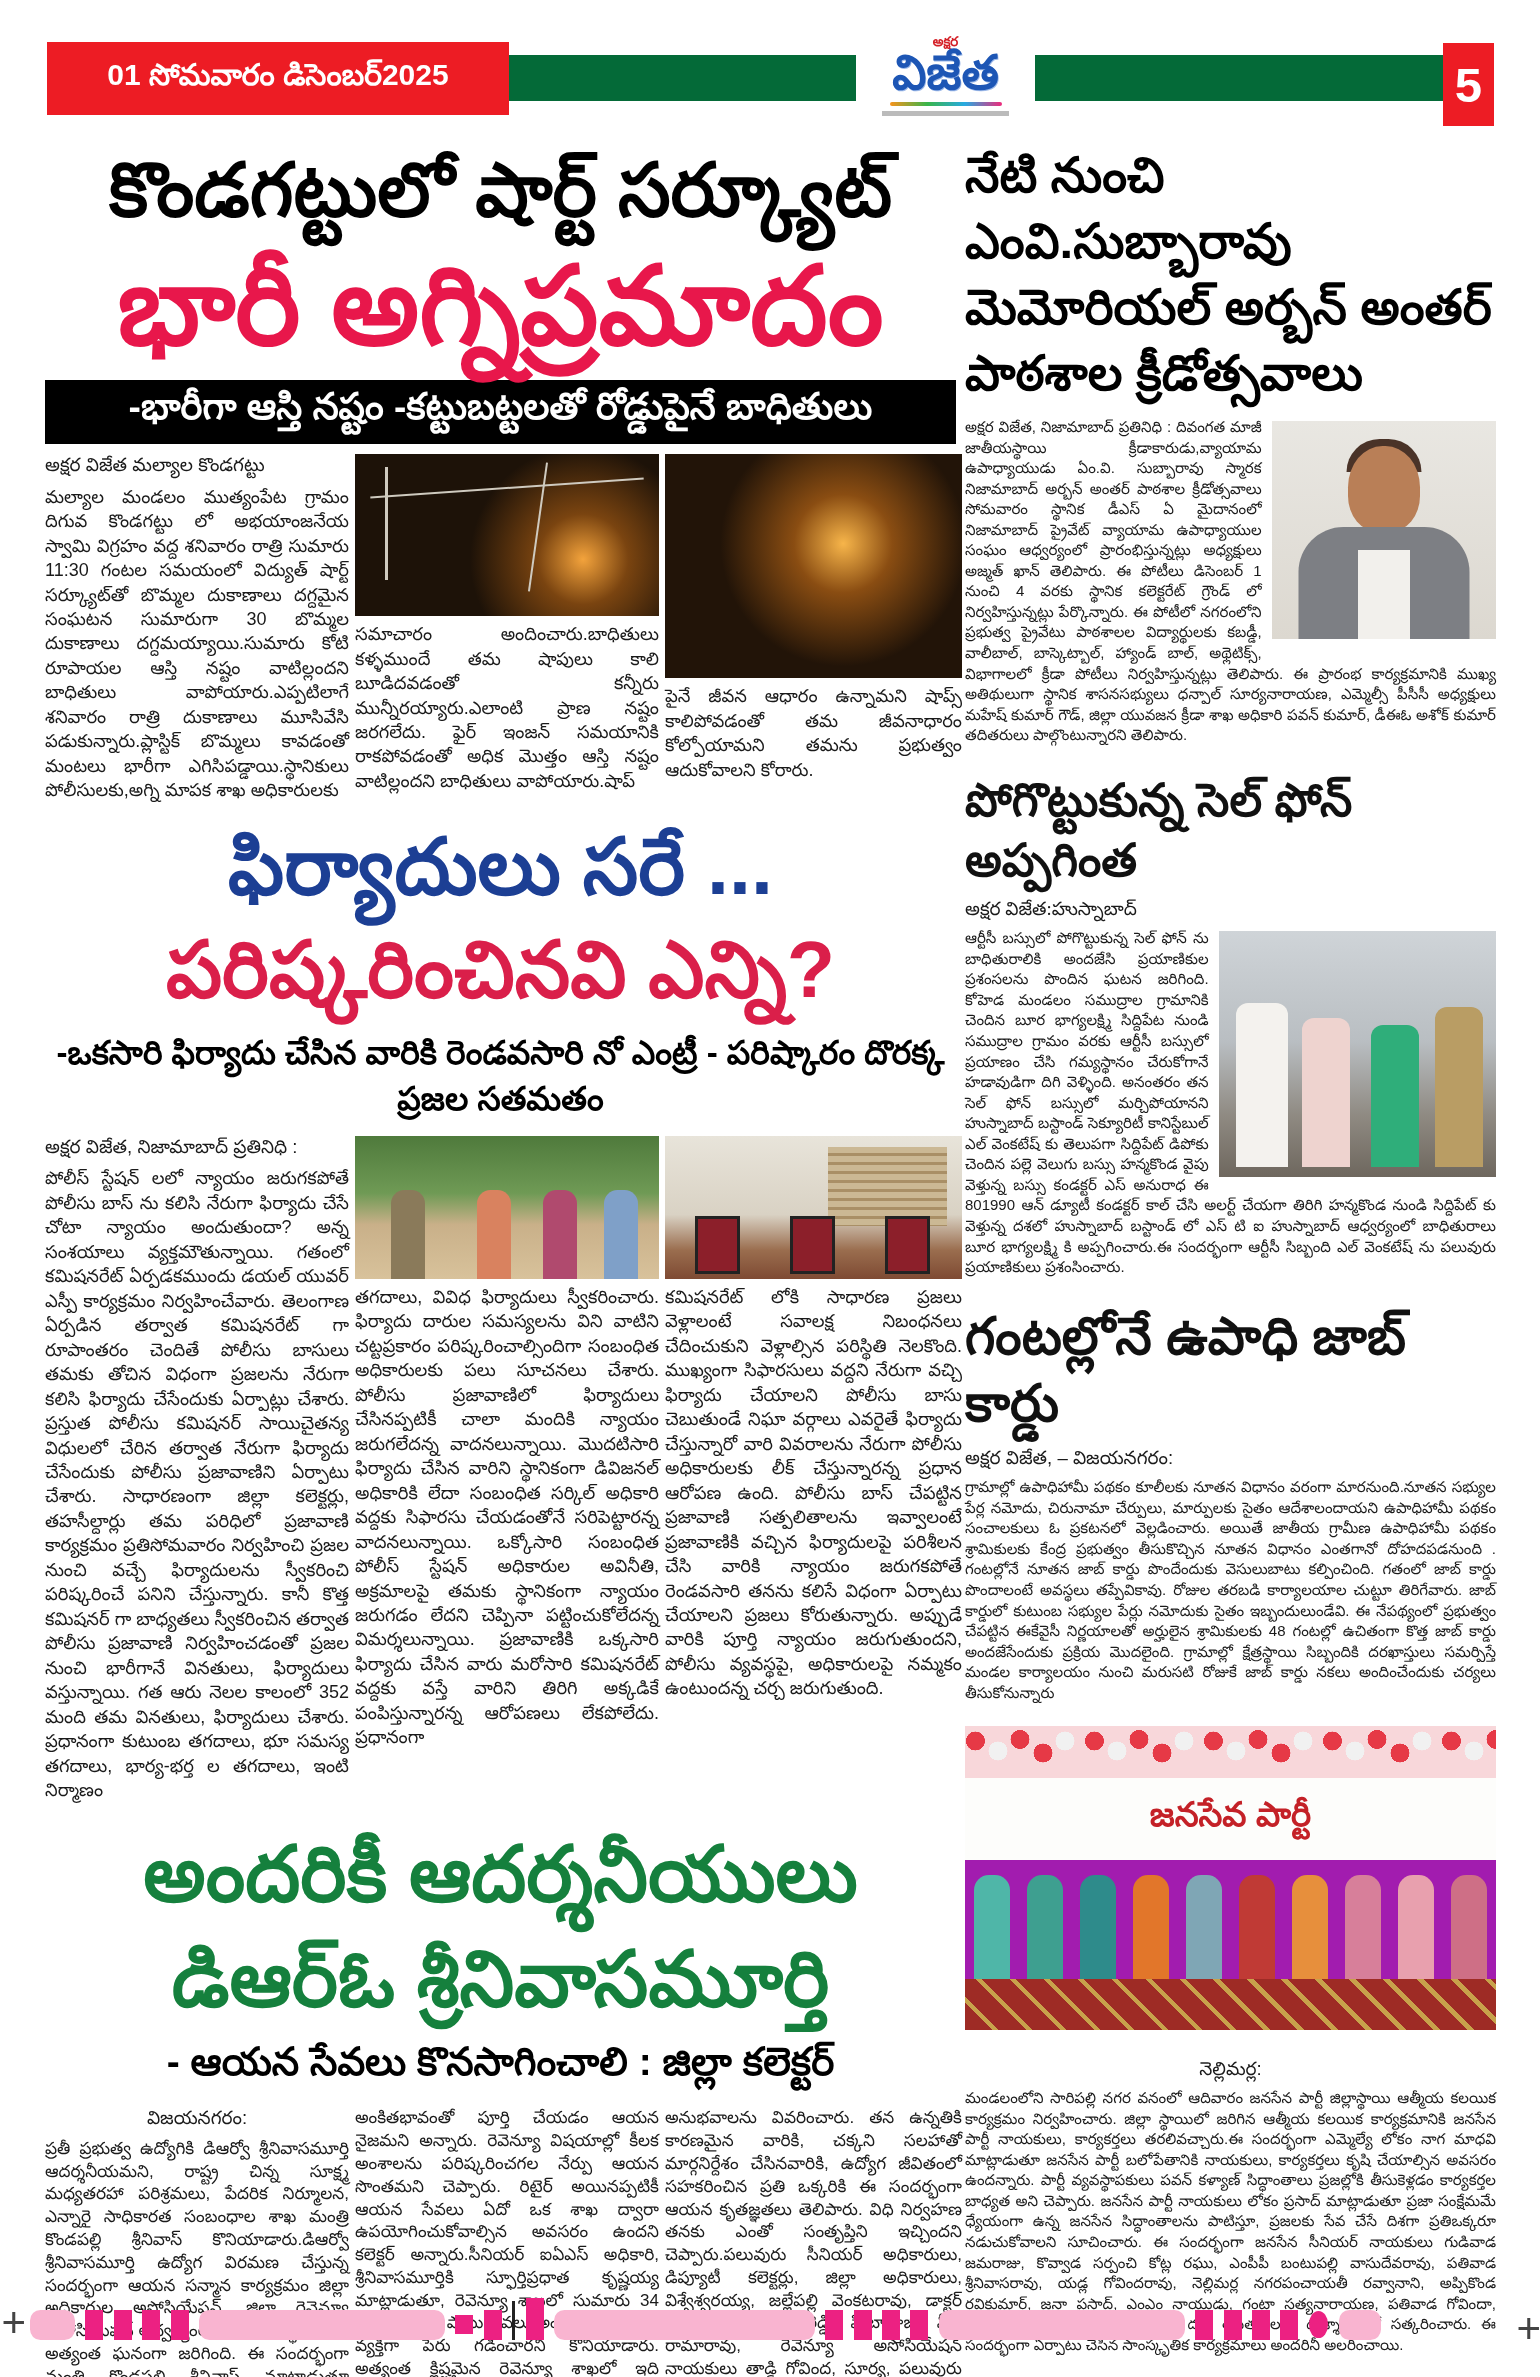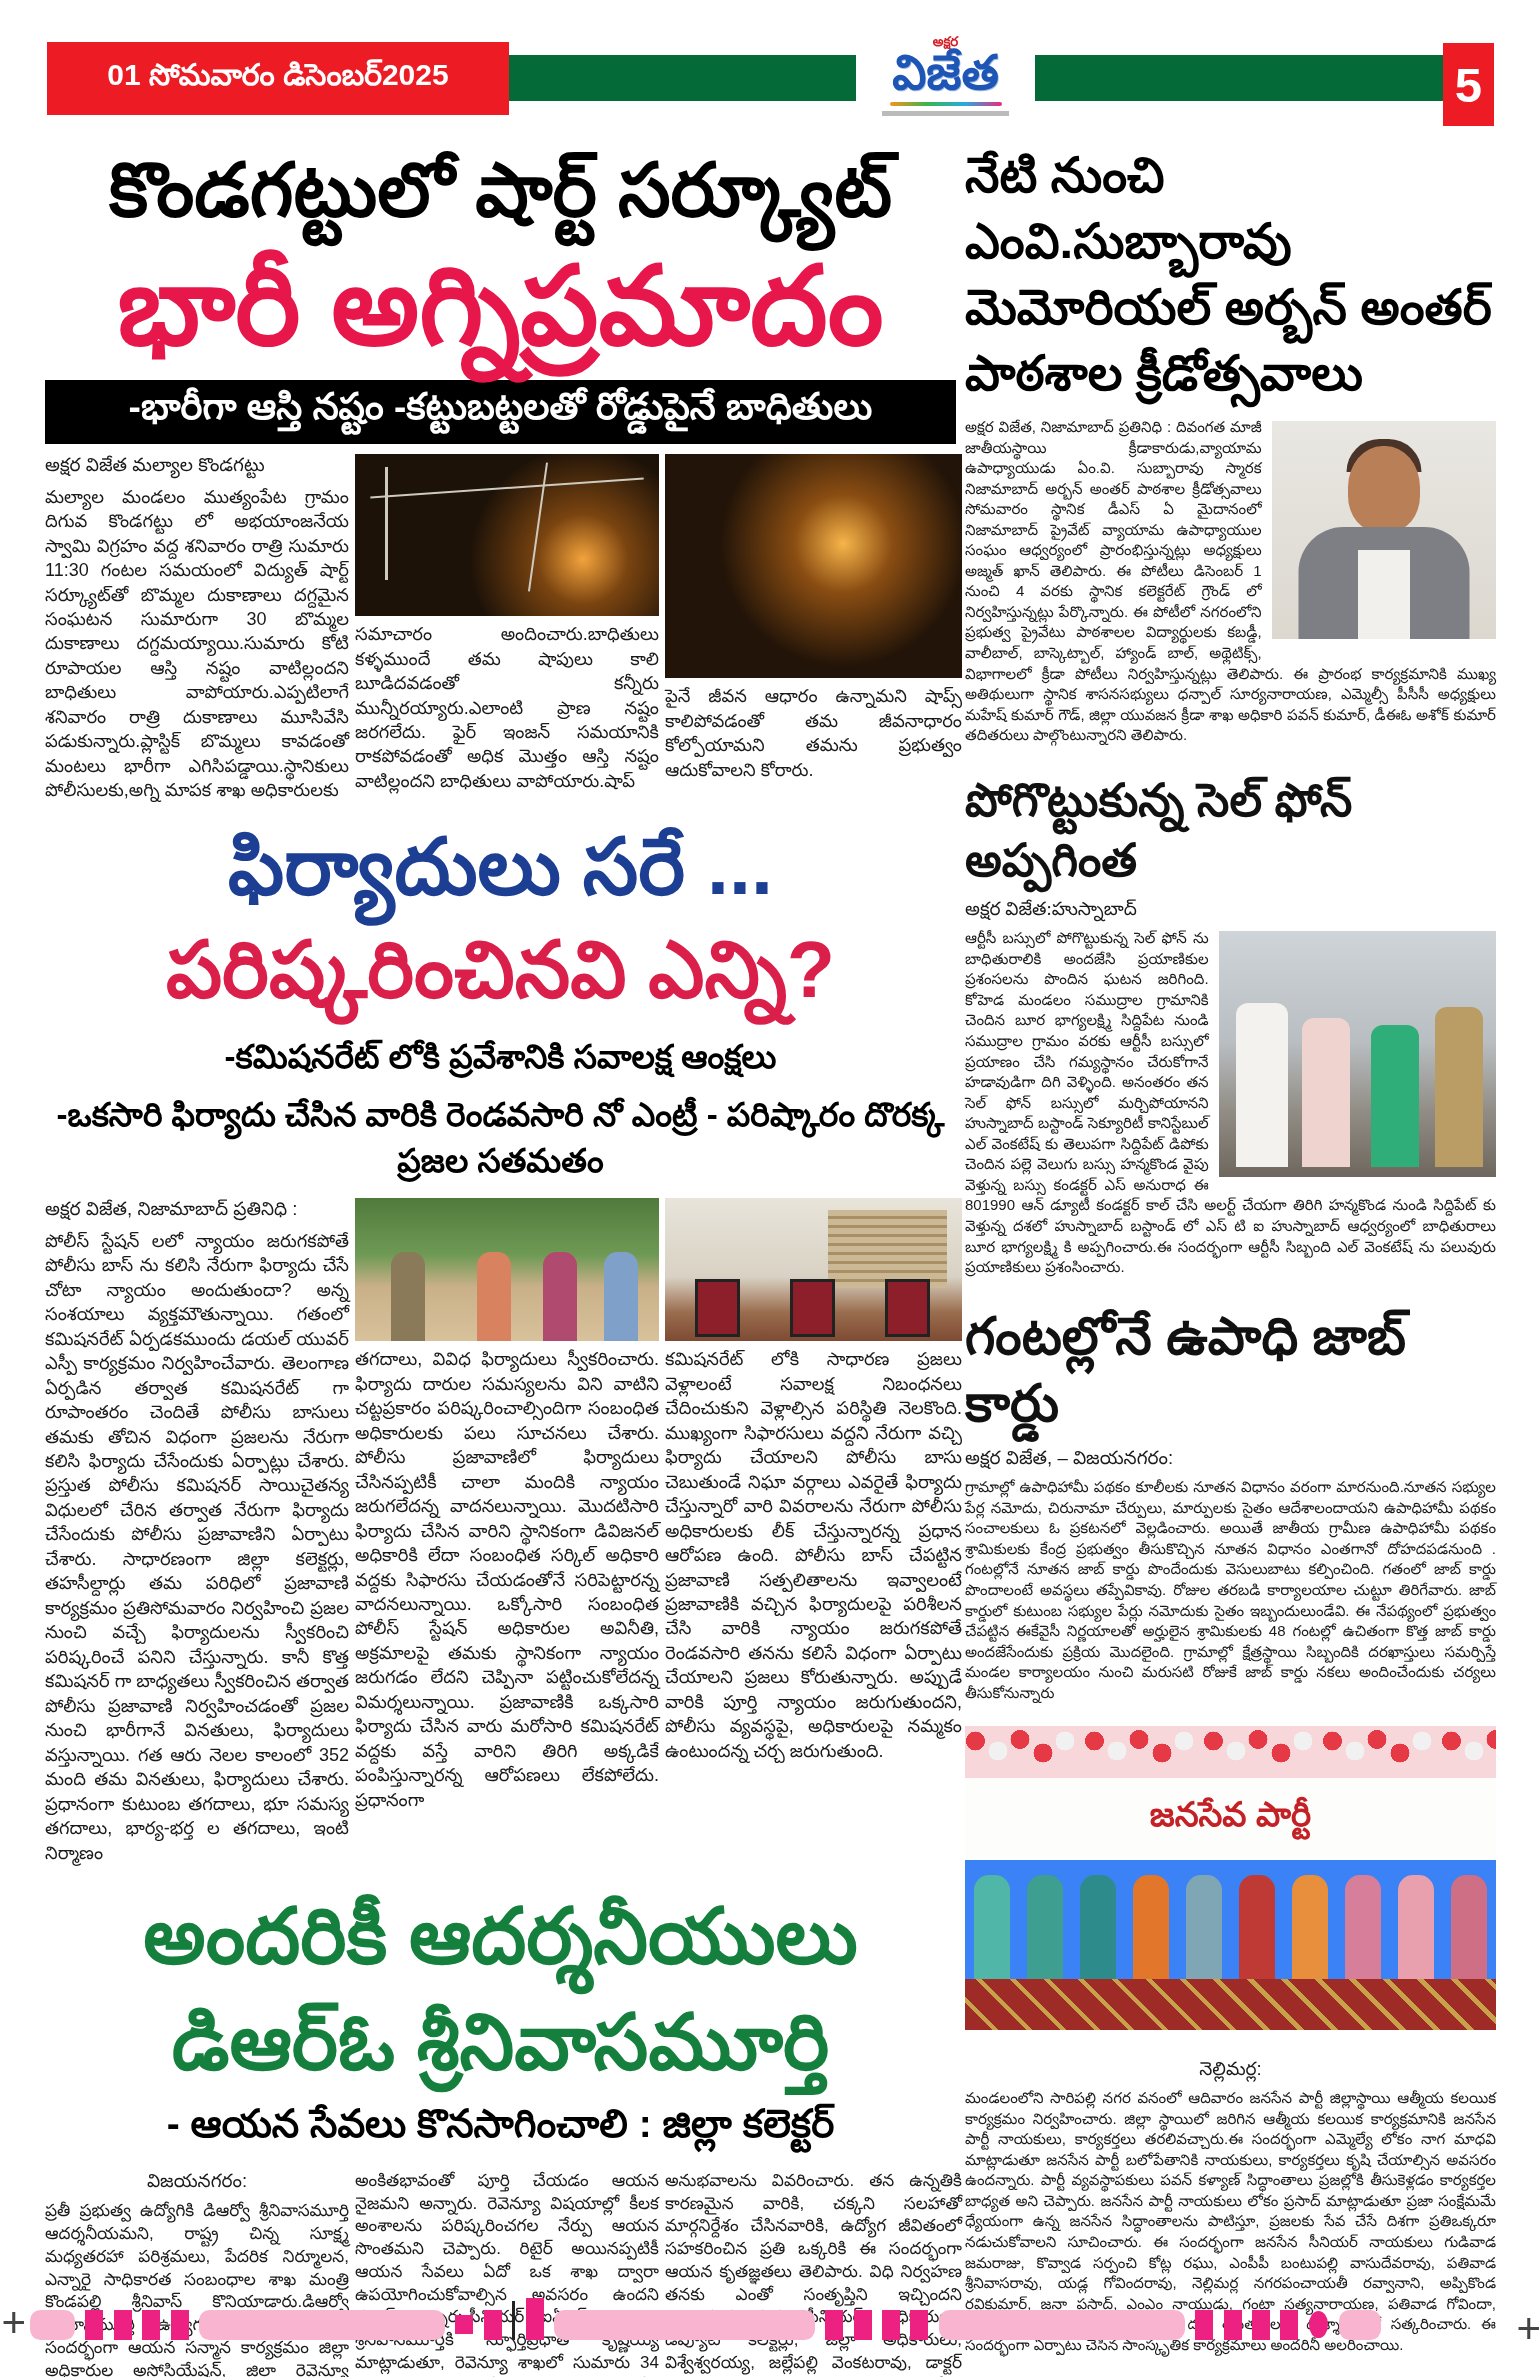--- a/index.html
+++ b/index.html
@@ -77,21 +77,21 @@
       width:171px;height:112px;border-radius:45px 45px 0 0;background:#7d7f84;}
   .portrait .shirt{position:absolute;left:50%;bottom:0;transform:translateX(-50%);
       width:52px;height:89px;background:#f2f0ec;}
   .phone-h{font-size:46px;font-weight:bold;line-height:1.3;}
   .ph-phone{float:right;width:277px;height:246px;margin:3px 0 7.5px 10.4px;
       background:linear-gradient(180deg,#cfd4d8 0%,#b9bec2 45%,#8f8a82 75%,#6e675e 100%);position:relative;}
   .ph-phone .fig{position:absolute;bottom:10.4px;border-radius:12px 12px 0 0;}
   .job-h{font-size:52px;font-weight:bold;line-height:1.3;}
   .jana{margin-top:22.4px;}
   .jana-h{font-size:58px;font-weight:bold;text-align:center;line-height:1.35;}
-  .ph-jana{width:531px;height:304px;margin-top:13.4px;position:relative;background:#3b82f6;overflow:hidden;}
+  .ph-jana{width:531px;height:304px;margin-top:13.4px;position:relative;background:#a21caf;overflow:hidden;}
   .jana-balloons{position:absolute;left:0;top:0;width:100%;height:52px;
       background:radial-gradient(circle 10.4px at 10.4px 15px,#e63946 90%,transparent 92%),
                  radial-gradient(circle 10.4px at 33px 25px,#f1f1f1 90%,transparent 92%),
                  radial-gradient(circle 10.4px at 55px 13.4px,#e63946 90%,transparent 92%),
                  radial-gradient(circle 10.4px at 78px 27px,#e63946 90%,transparent 92%),
                  radial-gradient(circle 10.4px at 100px 15px,#f1f1f1 90%,transparent 92%);
       background-size:119px 52px;background-repeat:repeat-x;background-color:#f8d7da;}
   .jana-banner{position:absolute;left:0;top:52px;width:100%;height:82px;background:#fdfdfb;
       display:flex;align-items:center;justify-content:center;}
   .jana-banner span{color:#c42127;font-weight:bold;font-size:34px;}
@@ -155,21 +155,20 @@
         </div>
         <div class="col-c">
           <div class="photo ph-fire2"></div>
           <div class="body-txt cap">పైనే జీవన ఆధారం ఉన్నామని షాప్స్ కాలిపోవడంతో తమ జీవనాధారం కోల్పోయామని తమను ప్రభుత్వం ఆదుకోవాలని కోరారు.</div>
         </div>
       </div>
     </section>
 
     <section class="comp">
       <h2 class="comp-h"><span class="blue">ఫిర్యాదులు సరే ...</span><span class="red"> పరిష్కరించినవి ఎన్ని?</span></h2>
-      <div class="comp-d1">-కమిషనరేట్ లోకి ప్రవేశానికి సవాలక్ష ఆంక్షలు</div>
       <div class="comp-d2">-ఒకసారి ఫిర్యాదు చేసిన వారికి రెండవసారి నో ఎంట్రీ - పరిష్కారం దొరక్క ప్రజల సతమతం</div>
       <div class="cols">
         <div class="col-a">
           <div class="byline">అక్షర విజేత, నిజామాబాద్ ప్రతినిధి :</div>
           <div class="body-txt">పోలీస్ స్టేషన్ లలో న్యాయం జరుగకపోతే పోలీసు బాస్ ను కలిసి నేరుగా ఫిర్యాదు చేసే చోటా న్యాయం అందుతుందా? అన్న సంశయాలు వ్యక్తమౌతున్నాయి. గతంలో కమిషనరేట్ ఏర్పడకముందు డయల్ యువర్ ఎస్పీ కార్యక్రమం నిర్వహించేవారు. తెలంగాణ ఏర్పడిన తర్వాత కమిషనరేట్ గా రూపాంతరం చెందితే పోలీసు బాసులు తమకు తోచిన విధంగా ప్రజలను నేరుగా కలిసి ఫిర్యాదు చేసేందుకు ఏర్పాట్లు చేశారు. ప్రస్తుత పోలీసు కమిషనర్ సాయిచైతన్య విధులలో చేరిన తర్వాత నేరుగా ఫిర్యాదు చేసేందుకు పోలీసు ప్రజావాణిని ఏర్పాటు చేశారు. సాధారణంగా జిల్లా కలెక్టర్లు, తహసీల్దార్లు తమ పరిధిలో ప్రజావాణి కార్యక్రమం ప్రతిసోమవారం నిర్వహించి ప్రజల నుంచి వచ్చే ఫిర్యాదులను స్వీకరించి పరిష్కరించే పనిని చేస్తున్నారు. కానీ కొత్త కమిషనర్ గా బాధ్యతలు స్వీకరించిన తర్వాత పోలీసు ప్రజావాణి నిర్వహించడంతో ప్రజల నుంచి భారీగానే వినతులు, ఫిర్యాదులు వస్తున్నాయి. గత ఆరు నెలల కాలంలో 352 మంది తమ వినతులు, ఫిర్యాదులు చేశారు. ప్రధానంగా కుటుంబ తగదాలు, భూ సమస్య తగదాలు, భార్య-భర్త ల తగదాలు, ఇంటి నిర్మాణం</div>
         </div>
         <div class="col-b">
           <div class="photo ph-out">
             <div class="fig" style="left:12%;background:#8a7a5a;"></div>
             <div class="fig" style="left:40%;background:#d9825f;"></div>

